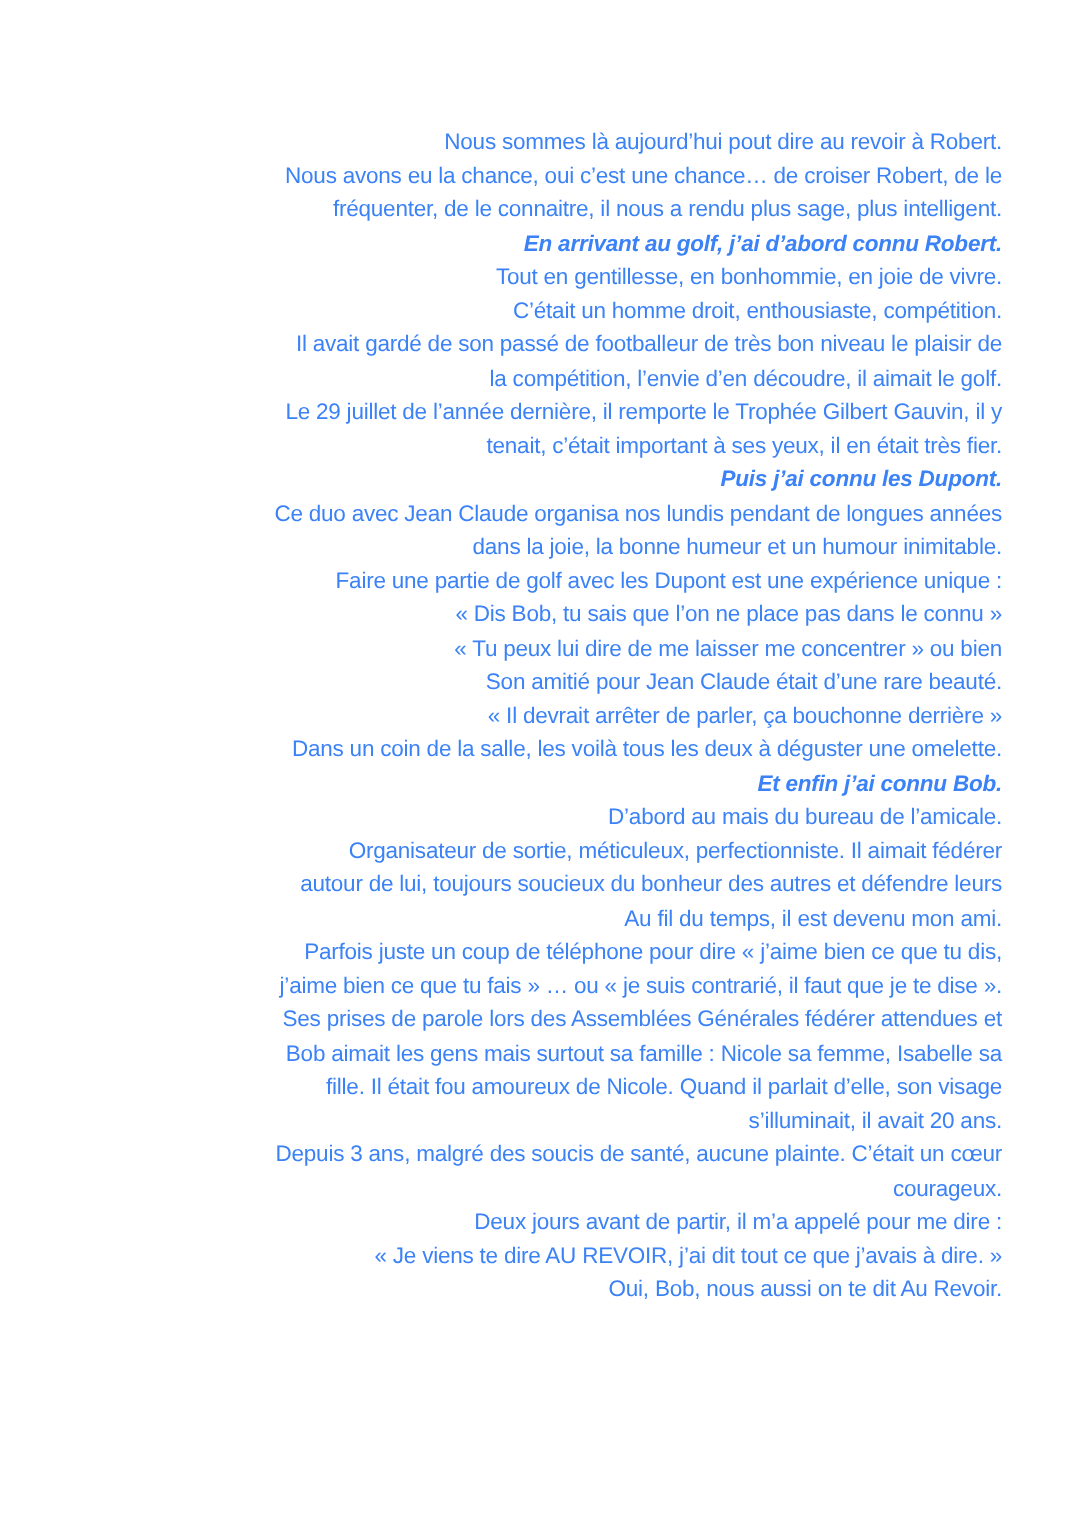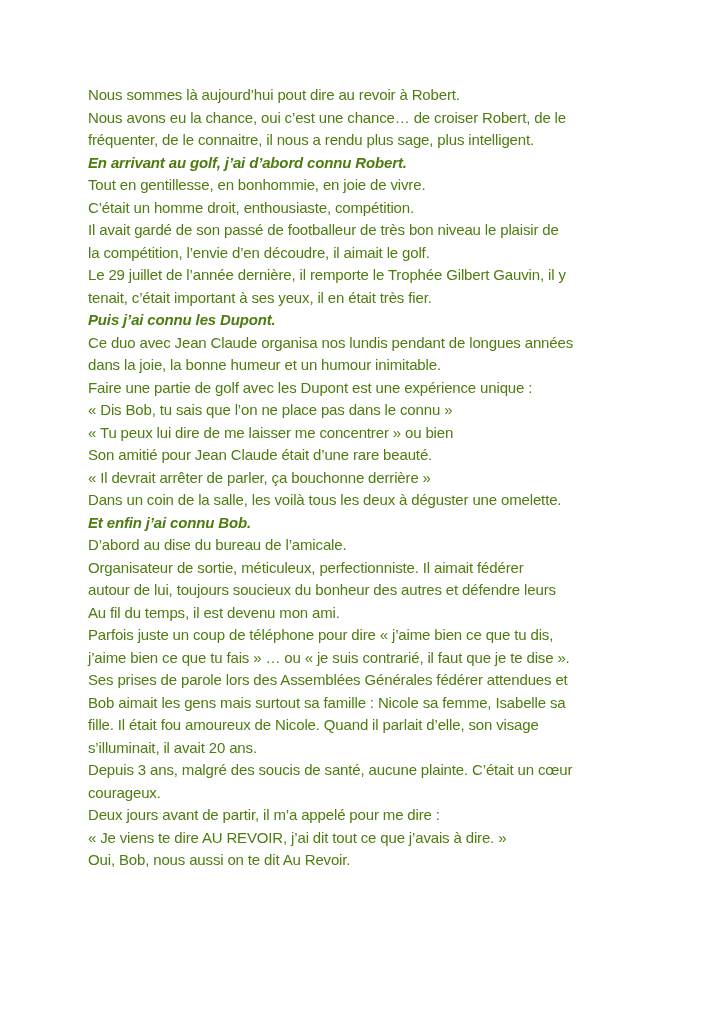--- a/index.html
+++ b/index.html
@@ -35,42 +35,42 @@
     }
     .line.bi {
       font-weight: 700;
       font-style: italic;
     }
   </style>
 </head>
 <body style="background: rgb(255, 255, 255);">
 
 <div class="page">
-  <div class="text-block" style="color: #4d7c0f;">
+  <div class="text-block" style="color: #3b82f6; text-align: right;">
       <div class="line">Nous sommes là aujourd’hui pout dire au revoir à Robert.</div>
       <div class="line">Nous avons eu la chance, oui c’est une chance… de croiser Robert, de le</div>
       <div class="line">fréquenter, de le connaitre, il nous a rendu plus sage, plus intelligent.</div>
       <div class="line bi">En arrivant au golf, j’ai d’abord connu Robert.</div>
       <div class="line">Tout en gentillesse, en bonhommie, en joie de vivre.</div>
       <div class="line">C’était un homme droit, enthousiaste, compétition.</div>
       <div class="line">Il avait gardé de son passé de footballeur de très bon niveau le plaisir de</div>
       <div class="line">la compétition, l’envie d’en découdre, il aimait le golf.</div>
       <div class="line">Le 29 juillet de l’année dernière, il remporte le Trophée Gilbert Gauvin, il y</div>
       <div class="line">tenait, c’était important à ses yeux, il en était très fier.</div>
       <div class="line bi">Puis j’ai connu les Dupont.</div>
       <div class="line">Ce duo avec Jean Claude organisa nos lundis pendant de longues années</div>
       <div class="line">dans la joie, la bonne humeur et un humour inimitable.</div>
       <div class="line">Faire une partie de golf avec les Dupont est une expérience unique :</div>
       <div class="line">« Dis Bob, tu sais que l’on ne place pas dans le connu »</div>
       <div class="line">« Tu peux lui dire de me laisser me concentrer » ou bien</div>
       <div class="line">Son amitié pour Jean Claude était d’une rare beauté.</div>
       <div class="line">« Il devrait arrêter de parler, ça bouchonne derrière »</div>
       <div class="line">Dans un coin de la salle, les voilà tous les deux à déguster une omelette.</div>
       <div class="line bi">Et enfin j’ai connu Bob.</div>
-      <div class="line">D’abord au dise du bureau de l’amicale.</div>
+      <div class="line">D’abord au mais du bureau de l’amicale.</div>
       <div class="line">Organisateur de sortie, méticuleux, perfectionniste. Il aimait fédérer</div>
       <div class="line">autour de lui, toujours soucieux du bonheur des autres et défendre leurs</div>
       <div class="line">Au fil du temps, il est devenu mon ami.</div>
       <div class="line">Parfois juste un coup de téléphone pour dire « j’aime bien ce que tu dis,</div>
       <div class="line">j’aime bien ce que tu fais » … ou « je suis contrarié, il faut que je te dise ».</div>
       <div class="line">Ses prises de parole lors des Assemblées Générales fédérer attendues et</div>
       <div class="line">Bob aimait les gens mais surtout sa famille : Nicole sa femme, Isabelle sa</div>
       <div class="line">fille. Il était fou amoureux de Nicole. Quand il parlait d’elle, son visage</div>
       <div class="line">s’illuminait, il avait 20 ans.</div>
       <div class="line">Depuis 3 ans, malgré des soucis de santé, aucune plainte. C’était un cœur</div>

